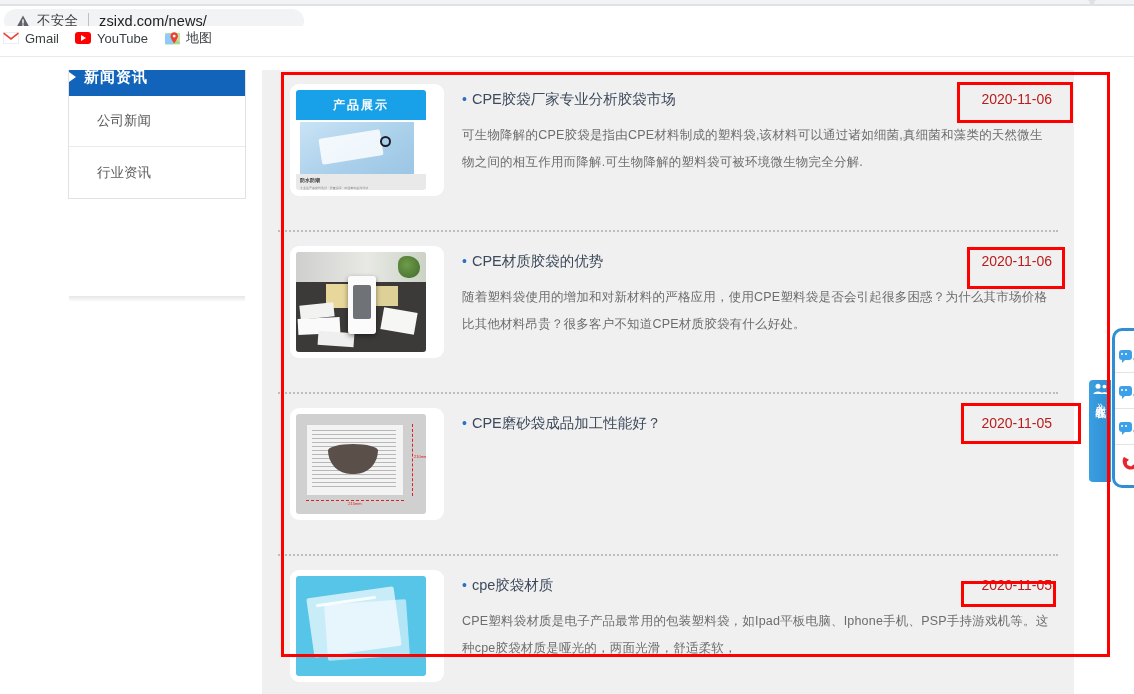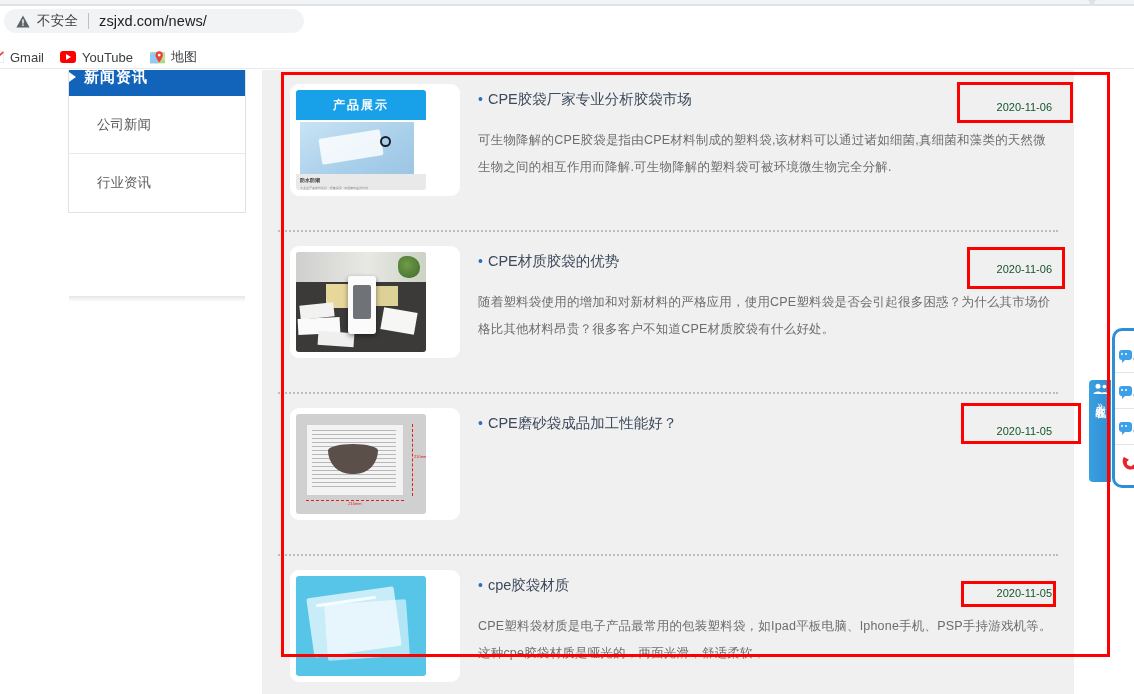--- a/index.html
+++ b/index.html
@@ -69,25 +69,25 @@
     flex: 0 0 auto;
   }
   .omni-url {
     font-size: 14.5px;
     color: #202124;
     white-space: nowrap;
     letter-spacing: 0.1px;
   }
 
   #bookmark-bar {
-    position: absolute; top: 38px; left: 0;
+    position: absolute; top: 26px; left: 0;
     width: 1134px; height: 31px;
     background: #ffffff;
-    display: flex; align-items: flex-end;
-    padding-left: 2px;
+    display: flex; align-items: flex-start;
+    padding-left: 17px;
   }
   #bookmark-bar::after {
     content: ""; position: absolute; left: 0; bottom: 0;
     width: 1134px; height: 1px; background: #e8eaed;
   }
   .bm-item {
     display: flex; align-items: center;
     height: 24px;
     padding: 0 8px;
     border-radius: 4px;
@@ -155,21 +155,21 @@
     letter-spacing: 1px;
   }
   .sidebar-header .tri {
     width: 0; height: 0;
     border-left: 7px solid #ffffff;
     border-top: 5px solid transparent;
     border-bottom: 5px solid transparent;
     margin-right: 8px;
   }
   .sidebar-item {
-    height: 58px;
+    height: 51px;
     display: flex; align-items: center;
     padding-left: 28px;
     font-size: 13.5px;
     color: #5a5a5a;
     border-bottom: 1px solid #eaeaea;
     cursor: pointer;
     background: #ffffff;
   }
   .sidebar-item:last-child { border-bottom: none; }
   #sidebar-shadow {
@@ -194,21 +194,21 @@
     padding: 6px 0 0 0;
     min-height: 160px;
   }
   .news-sep {
     height: 0;
     border-top: 2px dotted #bdbdbd;
     margin: 0 2px;
   }
 
   .thumb-card {
-    width: 170px; height: 112px;
+    width: 154px; height: 112px;
     background: #ffffff;
     border-radius: 9px;
     flex: 0 0 auto;
     margin: 8px 0 0 14px;
     padding: 6px;
     overflow: hidden;
   }
   .thumb-img {
     width: 130px; height: 100px;
     border-radius: 3px;
@@ -298,25 +298,25 @@
   .news-title-row { display: flex; align-items: flex-start; }
   .news-title {
     font-size: 14.5px;
     color: #3d4a5c;
     flex: 1 1 auto;
     line-height: 18px;
     cursor: pointer;
   }
   .news-title .bullet { color: #2a6fc9; margin-right: 5px; font-size: 14px; }
   .news-date {
-    font-size: 11px;
-    color: #14532d;
+    font-size: 14px;
+    color: #b91c1c;
     white-space: nowrap;
     padding-left: 14px;
-    margin-top: 11px;
+    margin-top: 1px;
   }
   .news-desc {
     margin-top: 14px;
     font-size: 12.5px;
     color: #6d6d6d;
     line-height: 27px;
     max-width: 622px;
     letter-spacing: .2px;
     cursor: pointer;
   }

